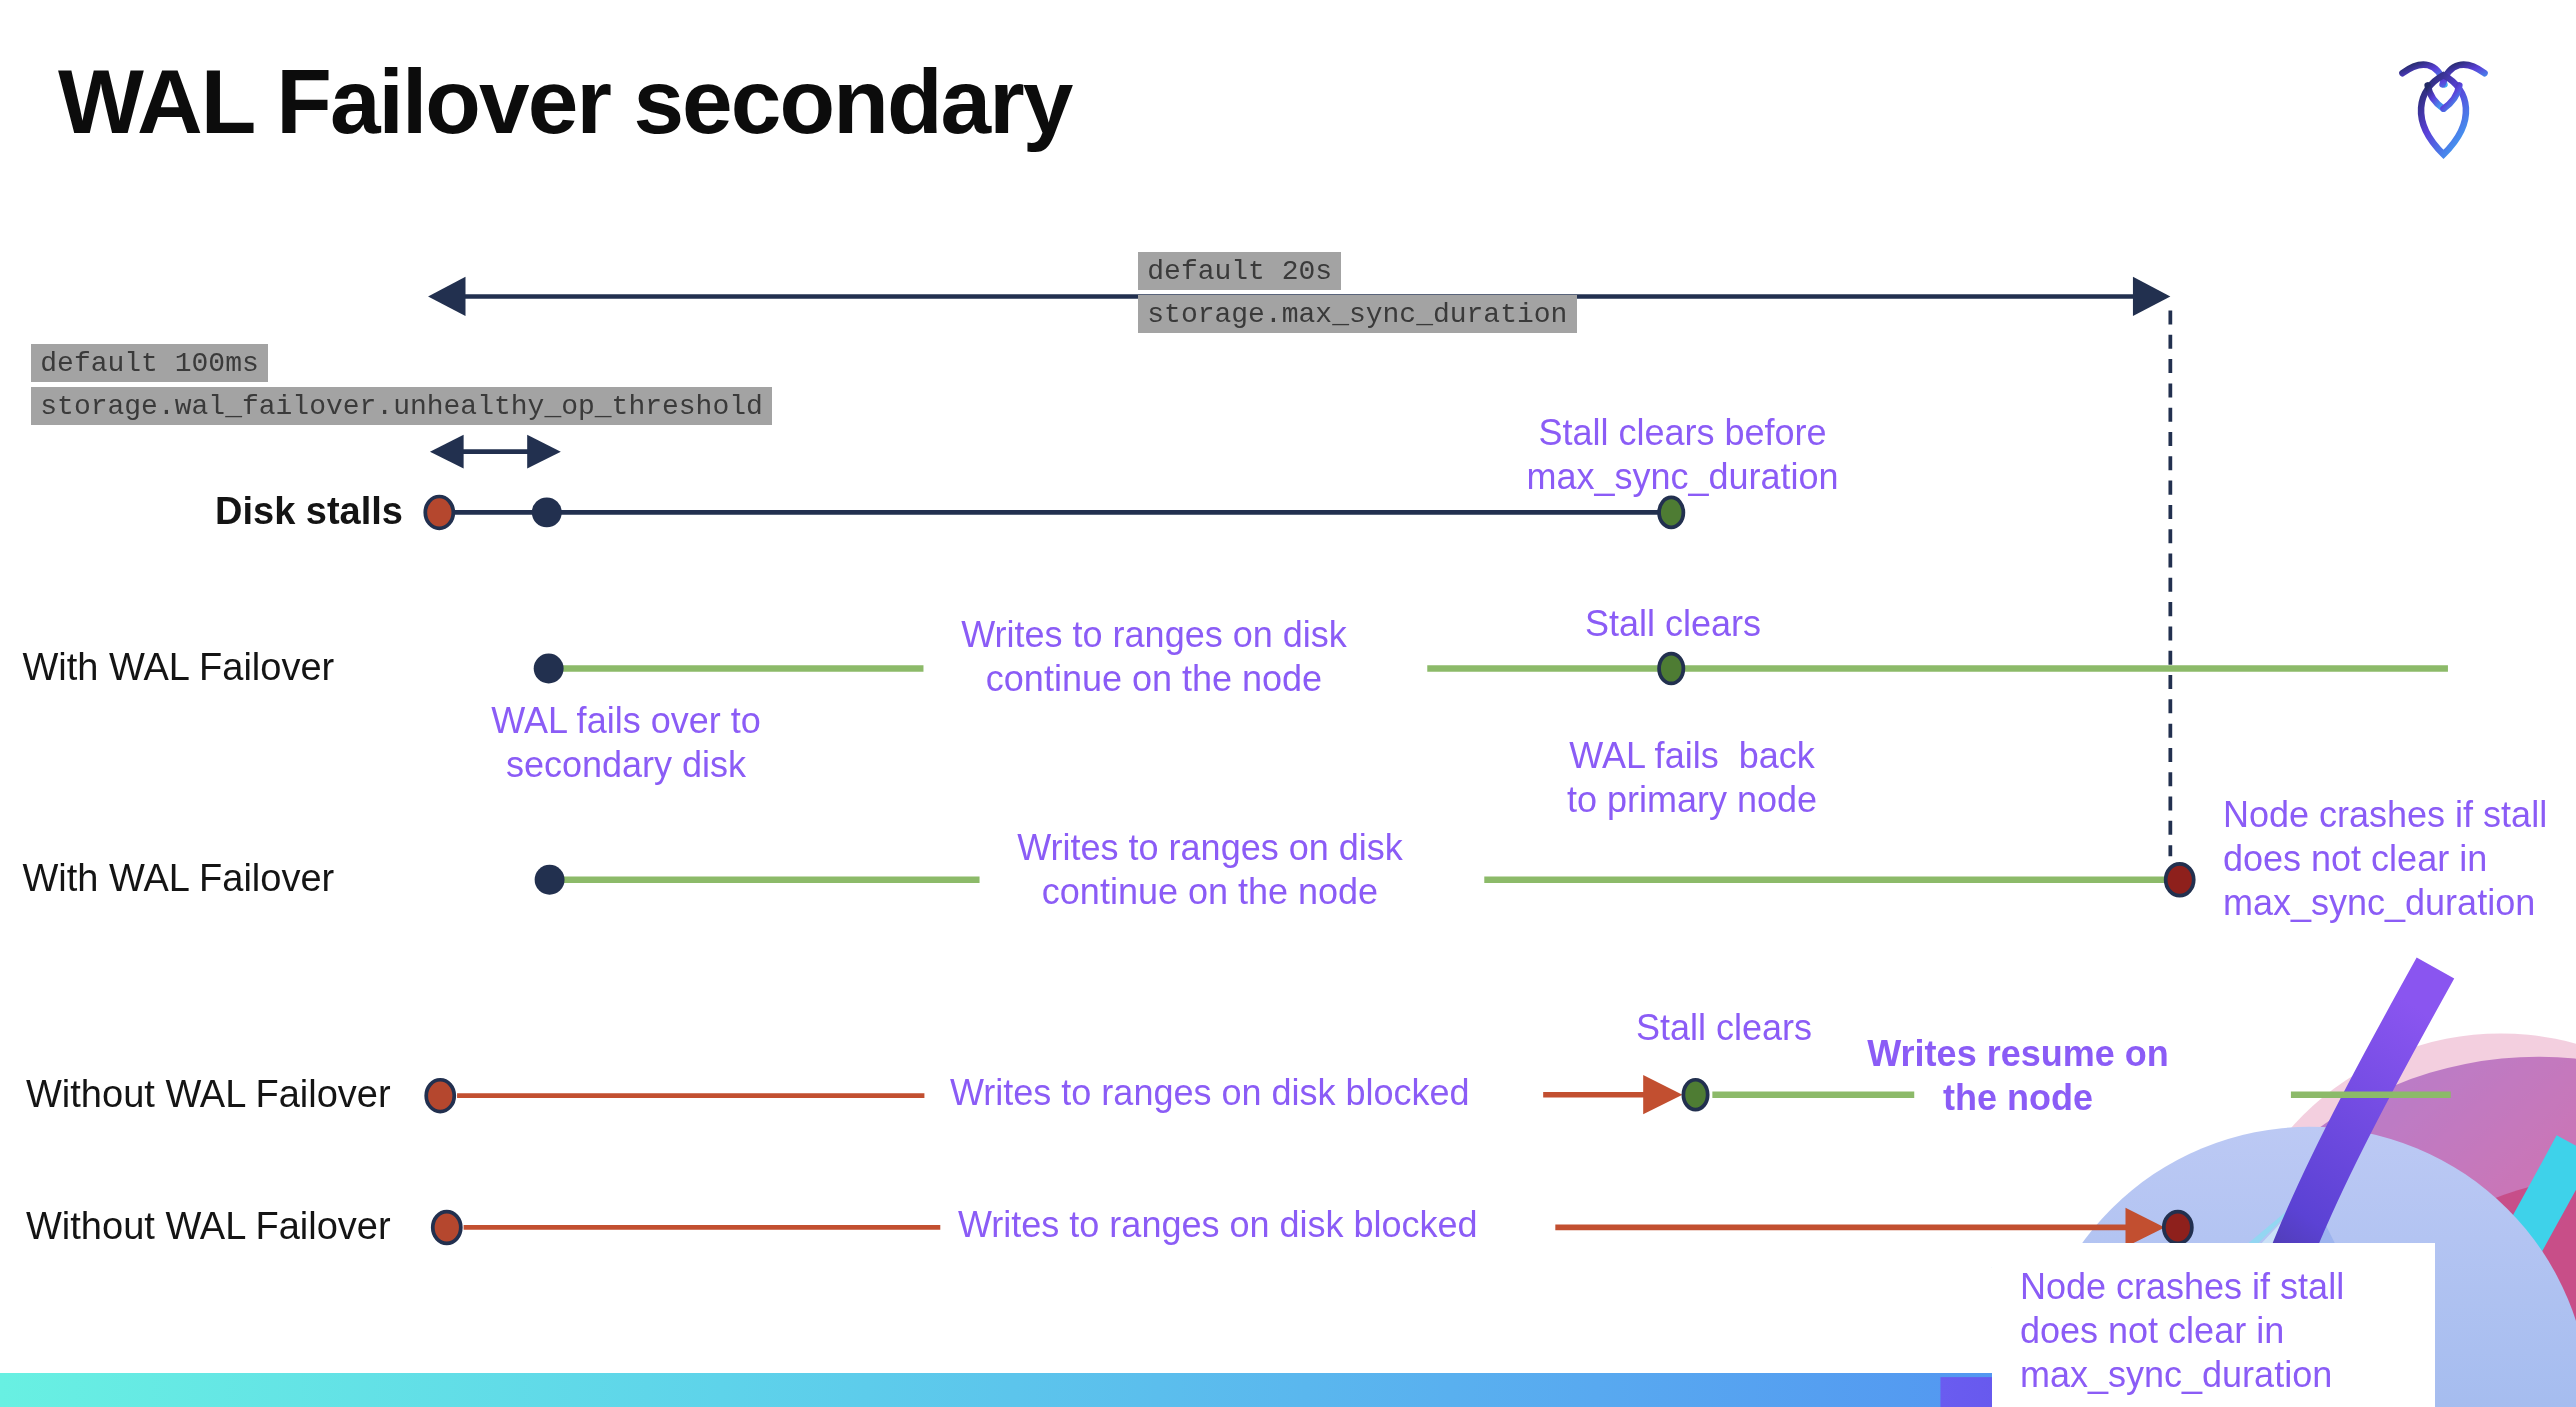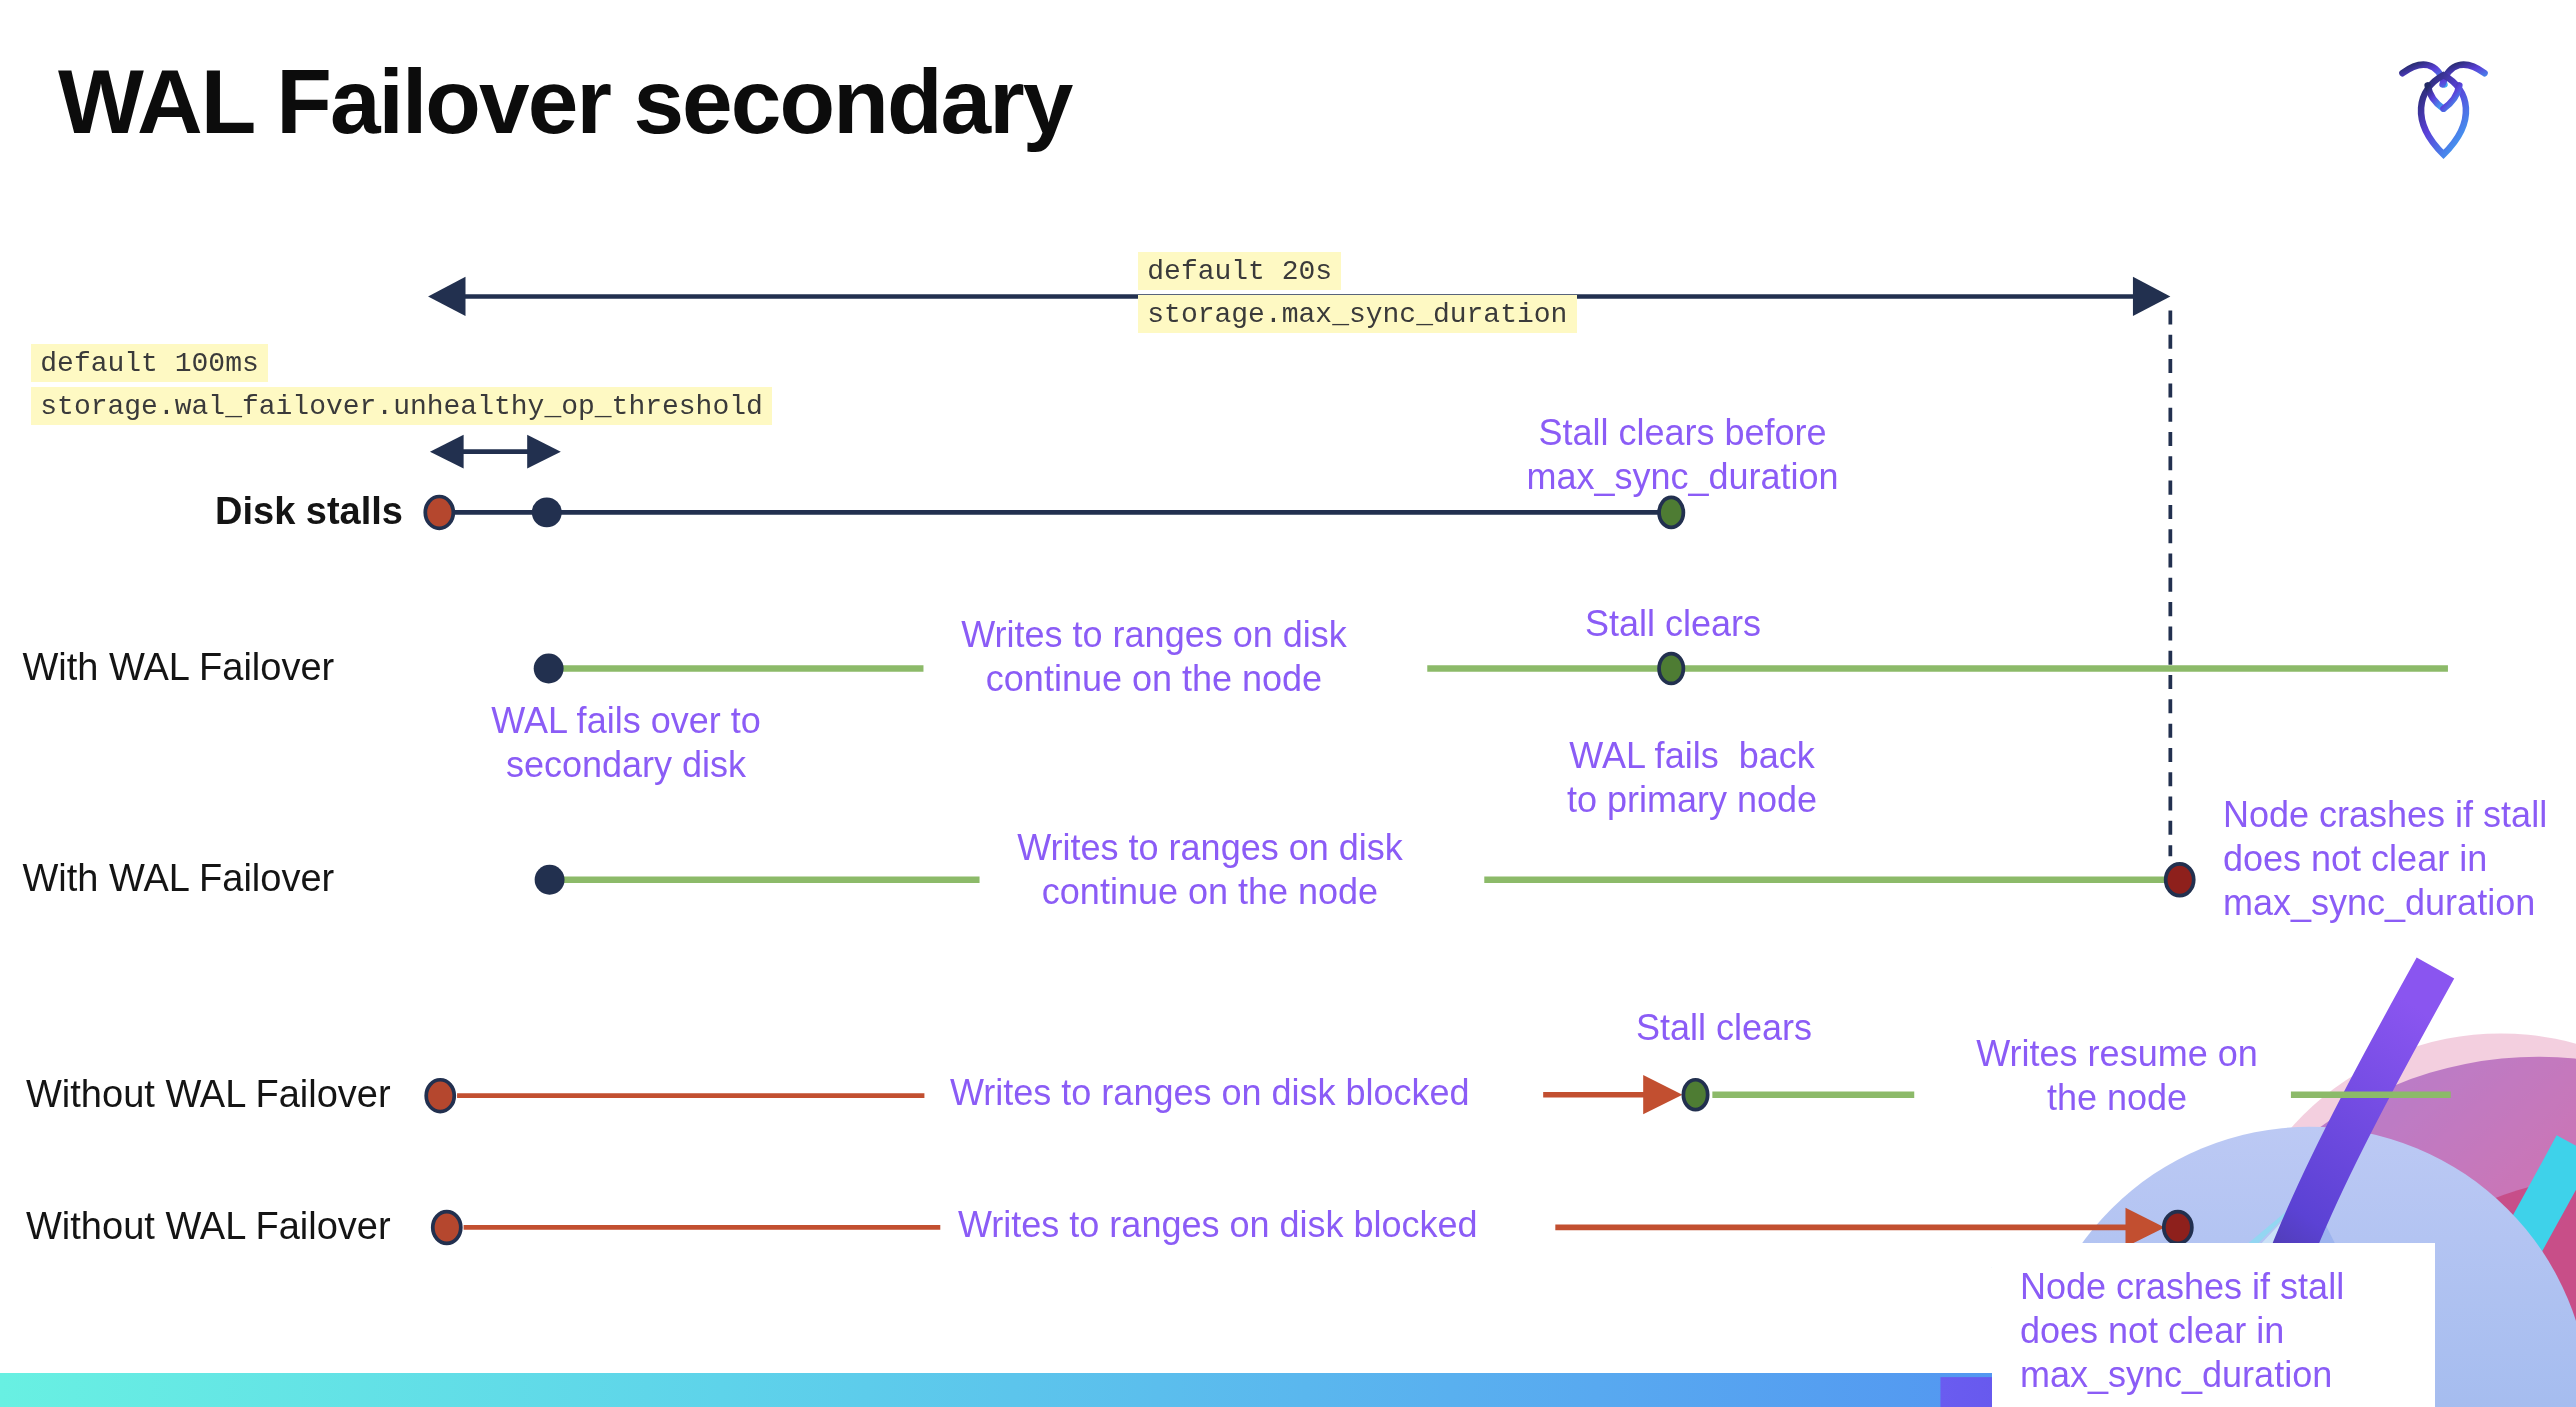--- a/index.html
+++ b/index.html
@@ -10,21 +10,21 @@
   #footer-bar{left:0;top:1373px;width:2576px;height:35px;z-index:1;
     background:linear-gradient(90deg,#68f0e2 0%,#5ed3ea 28%,#58a9f0 62%,#4b7df2 100%);}
   #brand-art{left:1940px;top:912px;width:636px;height:495px;z-index:2;}
   #diagram-lines{left:0;top:0;width:2576px;height:1408px;z-index:3;pointer-events:none;}
   .txt{z-index:4;}
   
   #page-title{left:58px;top:50px;font-size:91px;font-weight:800;letter-spacing:-1.9px;color:#0c0c0c;}
   
   .cfg{display:flex;flex-direction:column;align-items:flex-start;gap:4.7px;}
   .cfg .code{font-family:"Liberation Mono","DejaVu Sans Mono",monospace;font-size:28px;
-    color:#3a3a3a;background:#fef9c3;padding:3.7px 9.3px;white-space:pre;}
+    color:#3a3a3a;background:#a3a3a3;padding:3.7px 9.3px;white-space:pre;}
   
   .rowlab{font-size:38px;color:#141414;white-space:pre;}
   .ann{font-size:36px;line-height:44px;color:#8b5cf6;}
   .ann .ln{white-space:pre;}
   .center{text-align:center;}
   #crash-box{background:#ffffff;padding:22.4px 0 0 28px;box-sizing:border-box;}
   #brand-logo{left:2395px;top:47px;width:97px;height:114px;z-index:4;}
 </style>
 </head>
 <body>
@@ -173,21 +173,21 @@
 <div class="abs txt ann" style="left:2223px;top:793px;width:353px;">
   <div class="ln">Node crashes if stall</div>
   <div class="ln">does not clear in</div>
   <div class="ln">max_sync_duration</div>
 </div>
 
 <div class="abs txt ann" style="left:950px;top:1071px;">Writes to ranges on disk  blocked</div>
 
 <div class="abs txt ann center" style="left:1626px;top:1006px;width:196px;">Stall clears</div>
 
-<div class="abs txt ann center" style="left:1958px;top:1032px;width:318px;">
+<div class="abs txt ann center" style="left:1859px;top:1032px;width:318px;font-weight:bold;">
   <div class="ln">Writes resume on</div>
   <div class="ln">the node</div>
 </div>
 
 <div class="abs txt ann" style="left:958px;top:1203px;">Writes to ranges on disk  blocked</div>
 
 <div class="abs txt ann" id="crash-box" style="left:1992px;top:1243px;width:443px;height:165px;">
   <div class="ln">Node crashes if stall</div>
   <div class="ln">does not clear in</div>
   <div class="ln">max_sync_duration</div>

